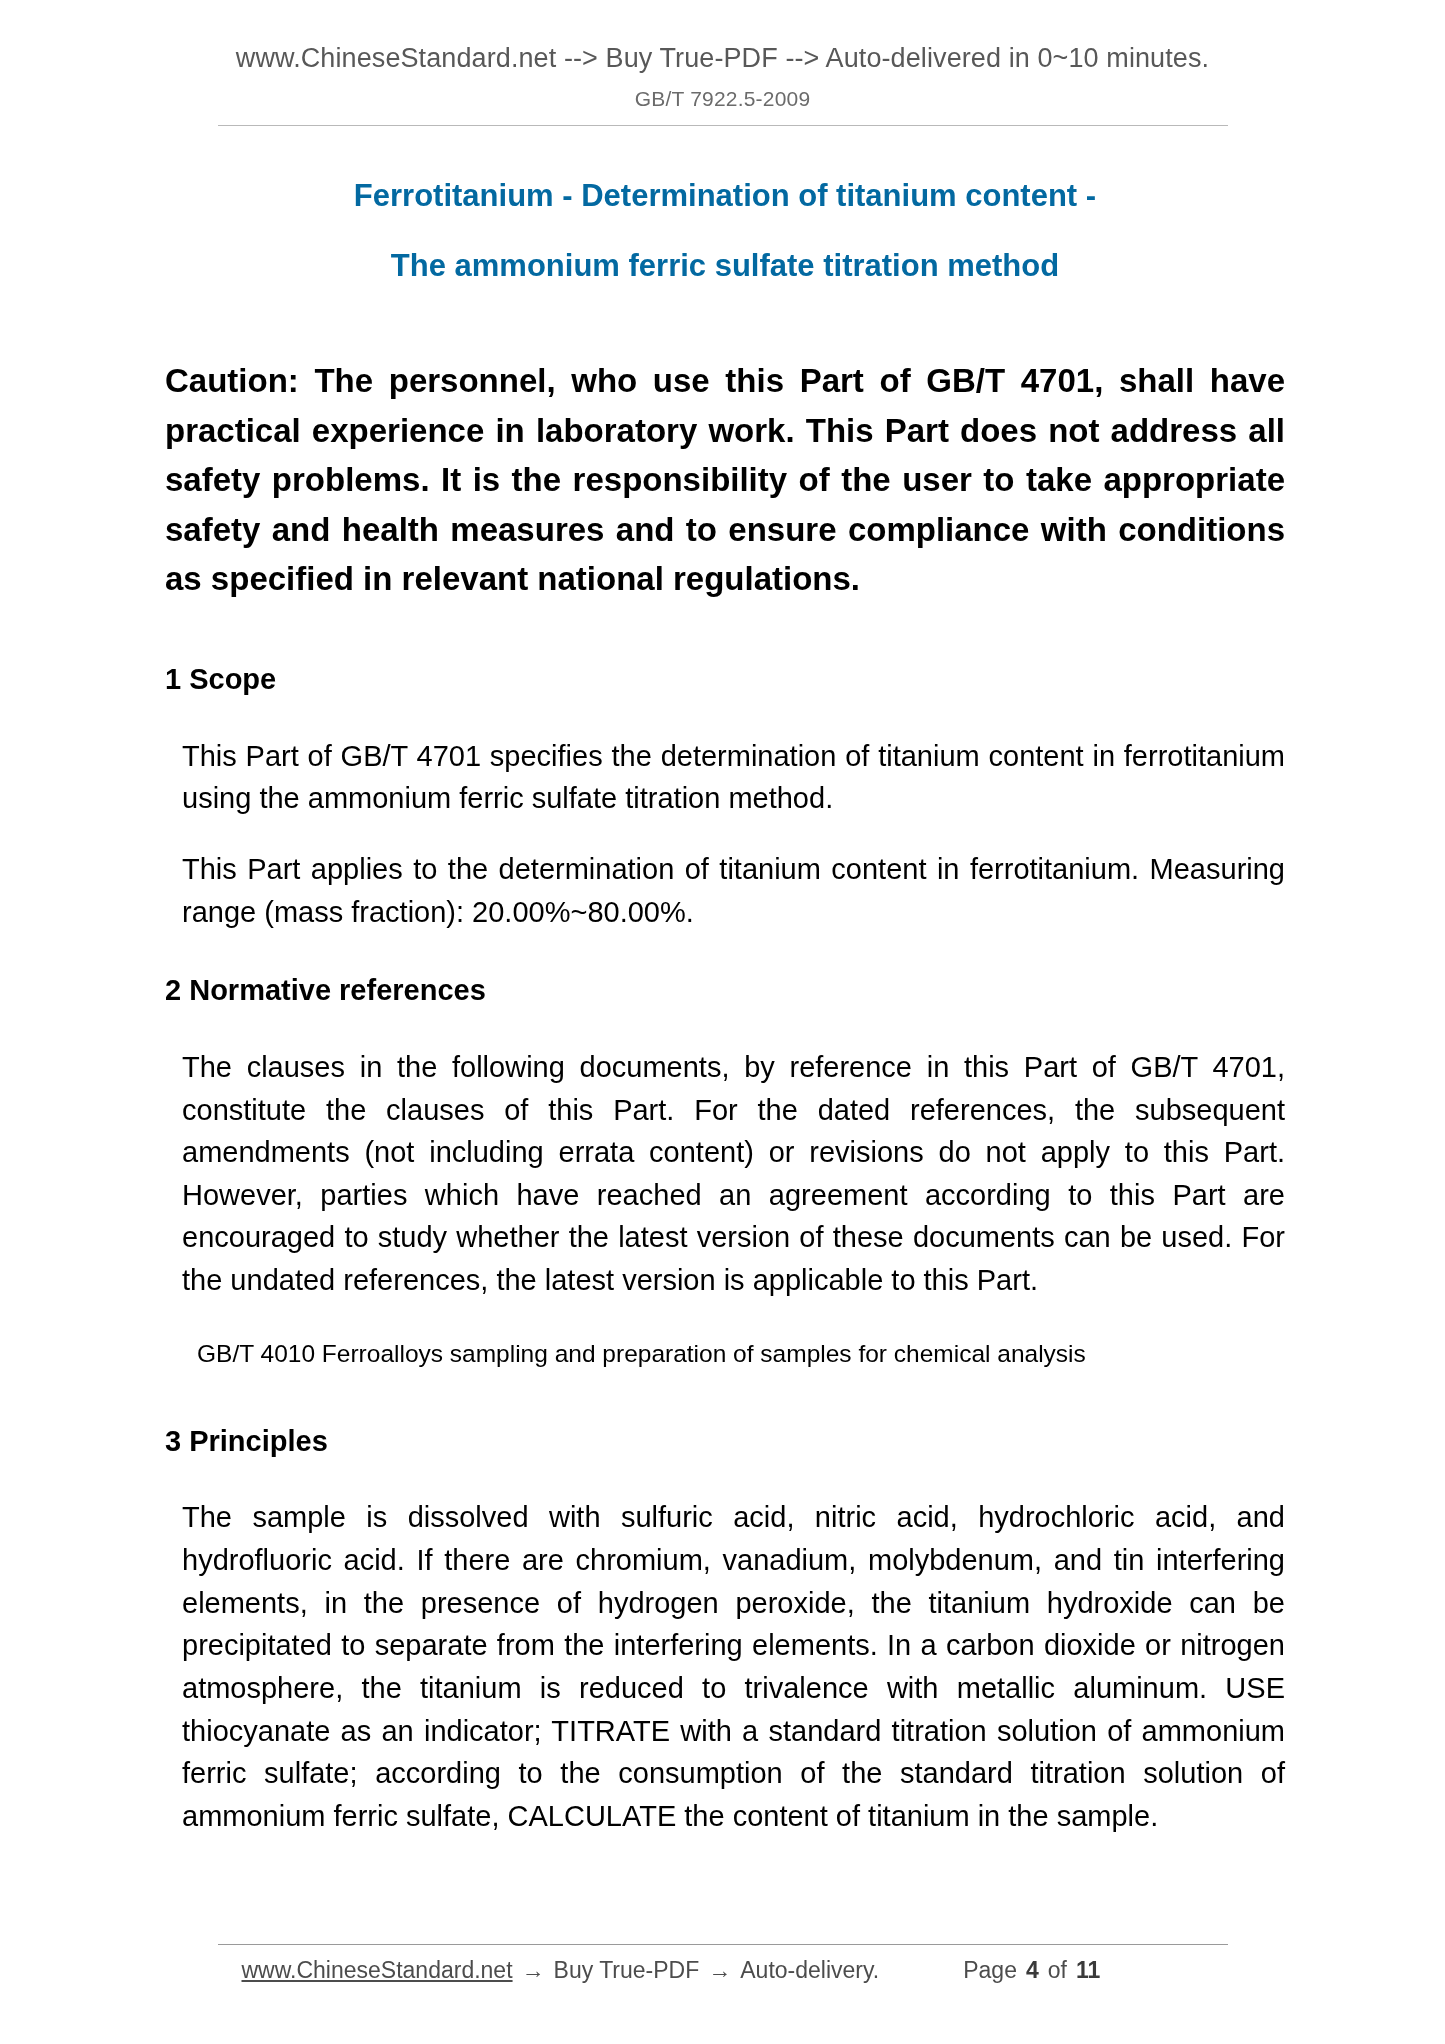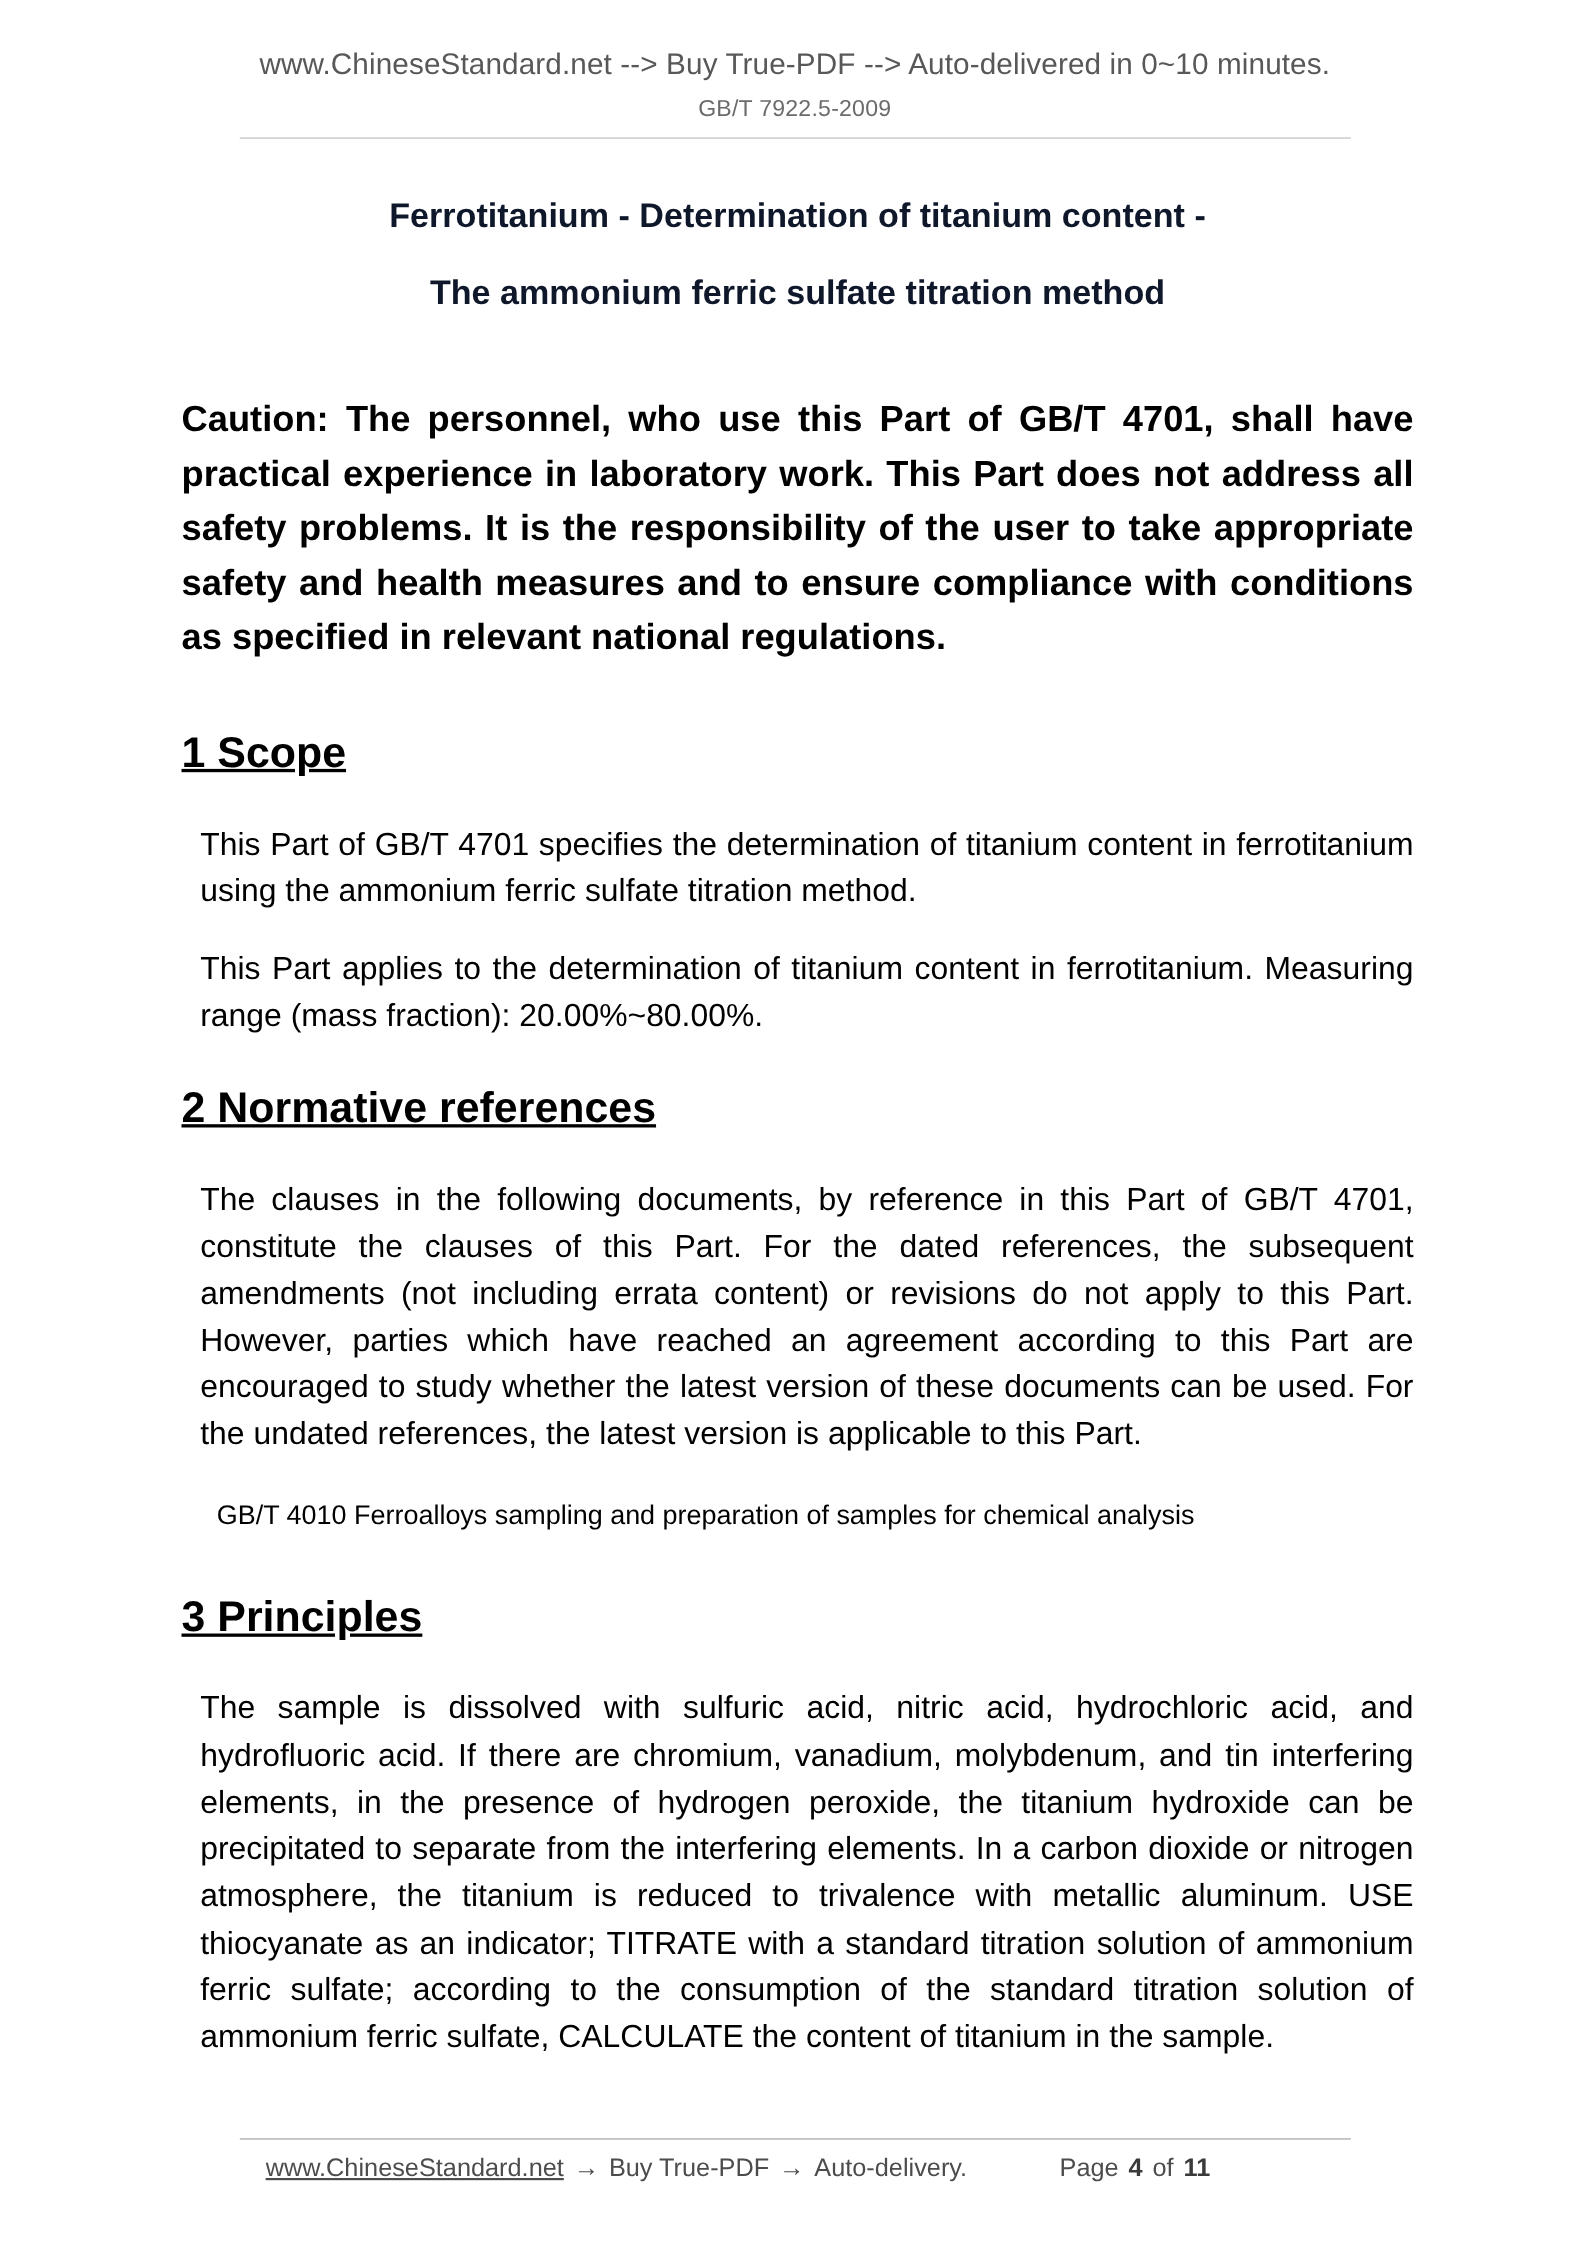--- a/index.html
+++ b/index.html
@@ -56,41 +56,40 @@
     padding: 0 160px 0 165px;
     box-sizing: border-box;
   }
 
   .doc-title {
     text-align: center;
     font-size: 31px;
     font-weight: bold;
     line-height: 1.30;
     margin-top: 50px;
-    color: #0f172a;
+    color: #0369a1;
   }
   .doc-title .title-line-1 { display: block; }
   .doc-title .title-line-2 { display: block; margin-top: 30px; }
 
   .caution {
     font-size: 33px;
     font-weight: bold;
     line-height: 1.50;
     text-align: justify;
     text-justify: inter-word;
     margin-top: 70px;
   }
 
   h2.section-heading {
-    font-size: 39px;
+    font-size: 29px;
     font-weight: bold;
     line-height: 1.2;
     margin: 42px 0 0 0;
     padding: 0;
-    text-decoration: underline;
   }
   h2.section-heading.h-scope    { margin-top: 58px; }
   h2.section-heading.h-norm     { margin-top: 40px; }
   h2.section-heading.h-princ    { margin-top: 52px; }
 
   p.para {
     font-size: 29px;
     line-height: 1.47;
     text-align: justify;
     text-justify: inter-word;

